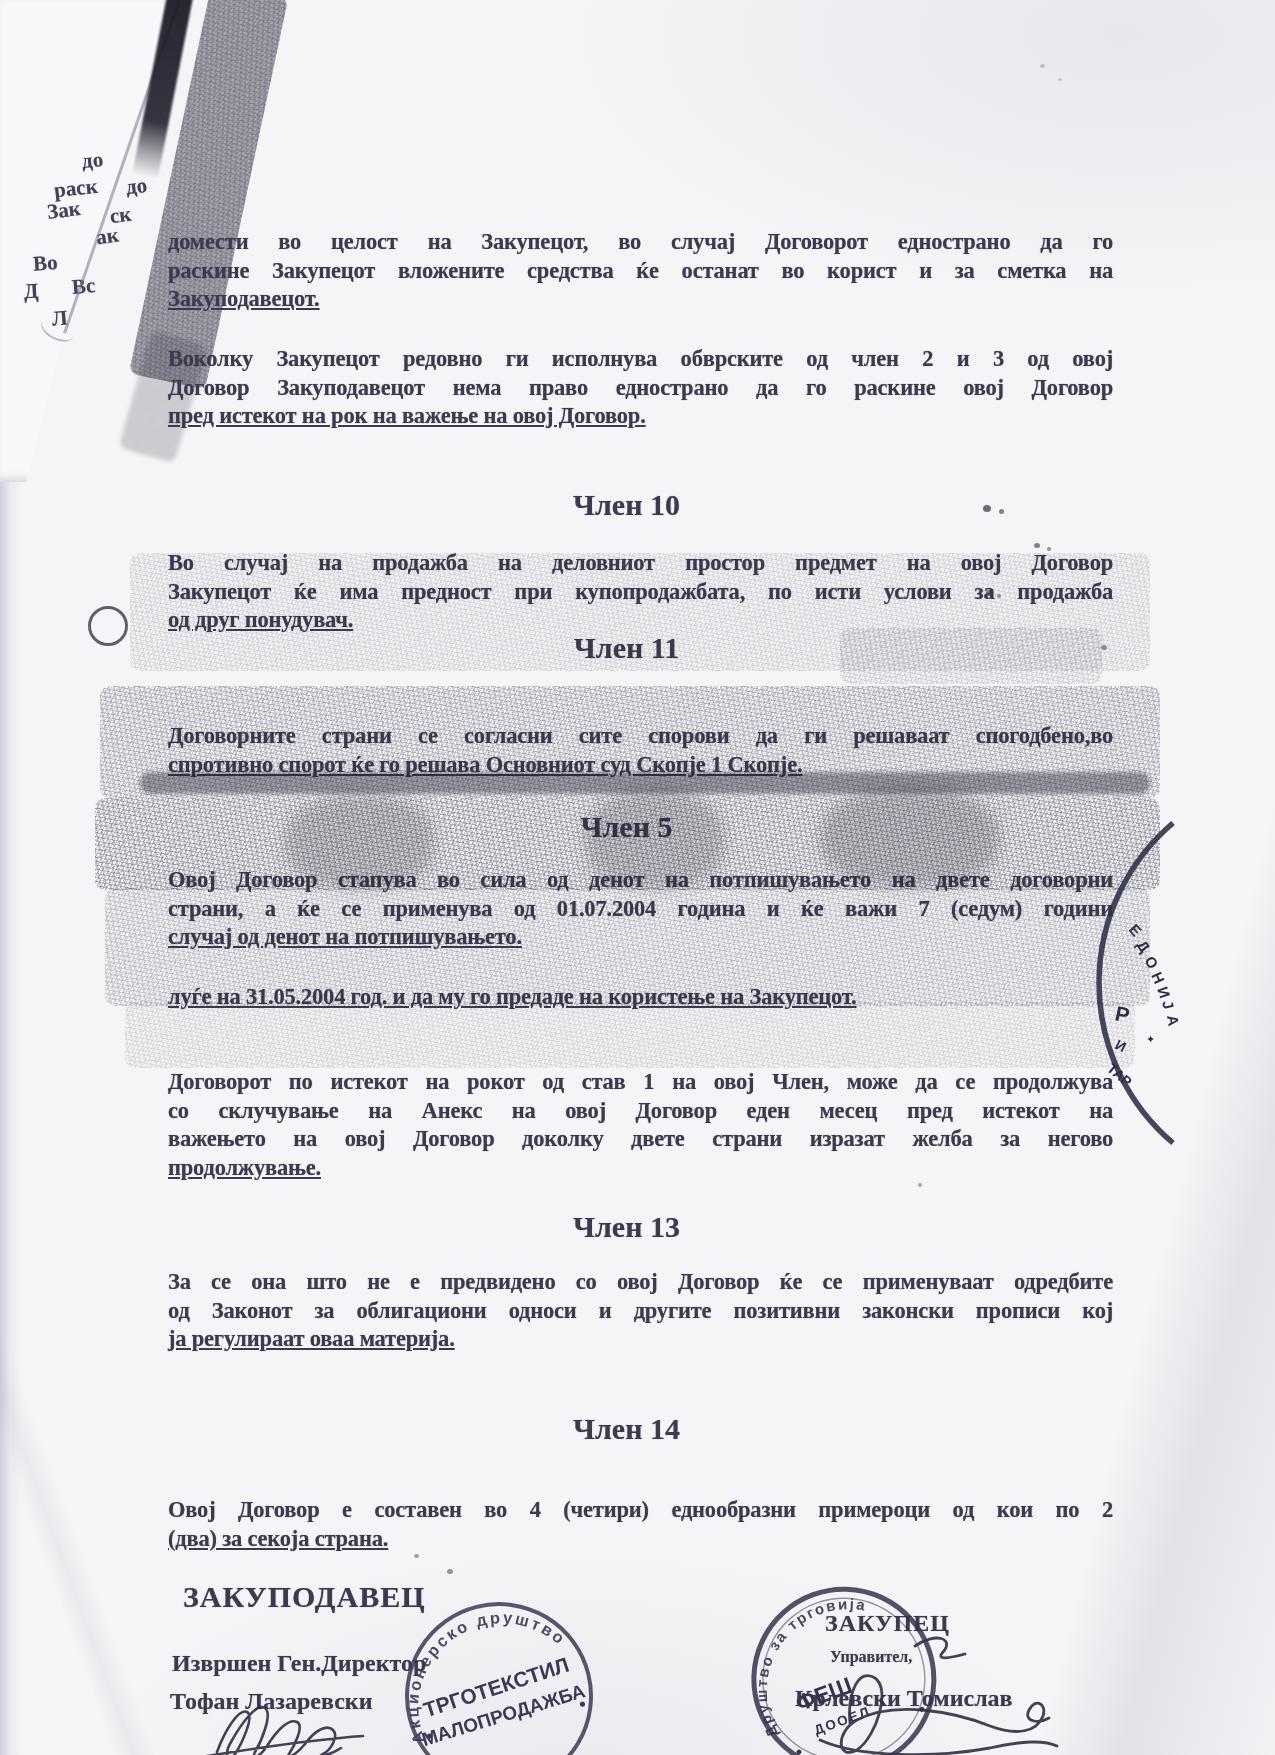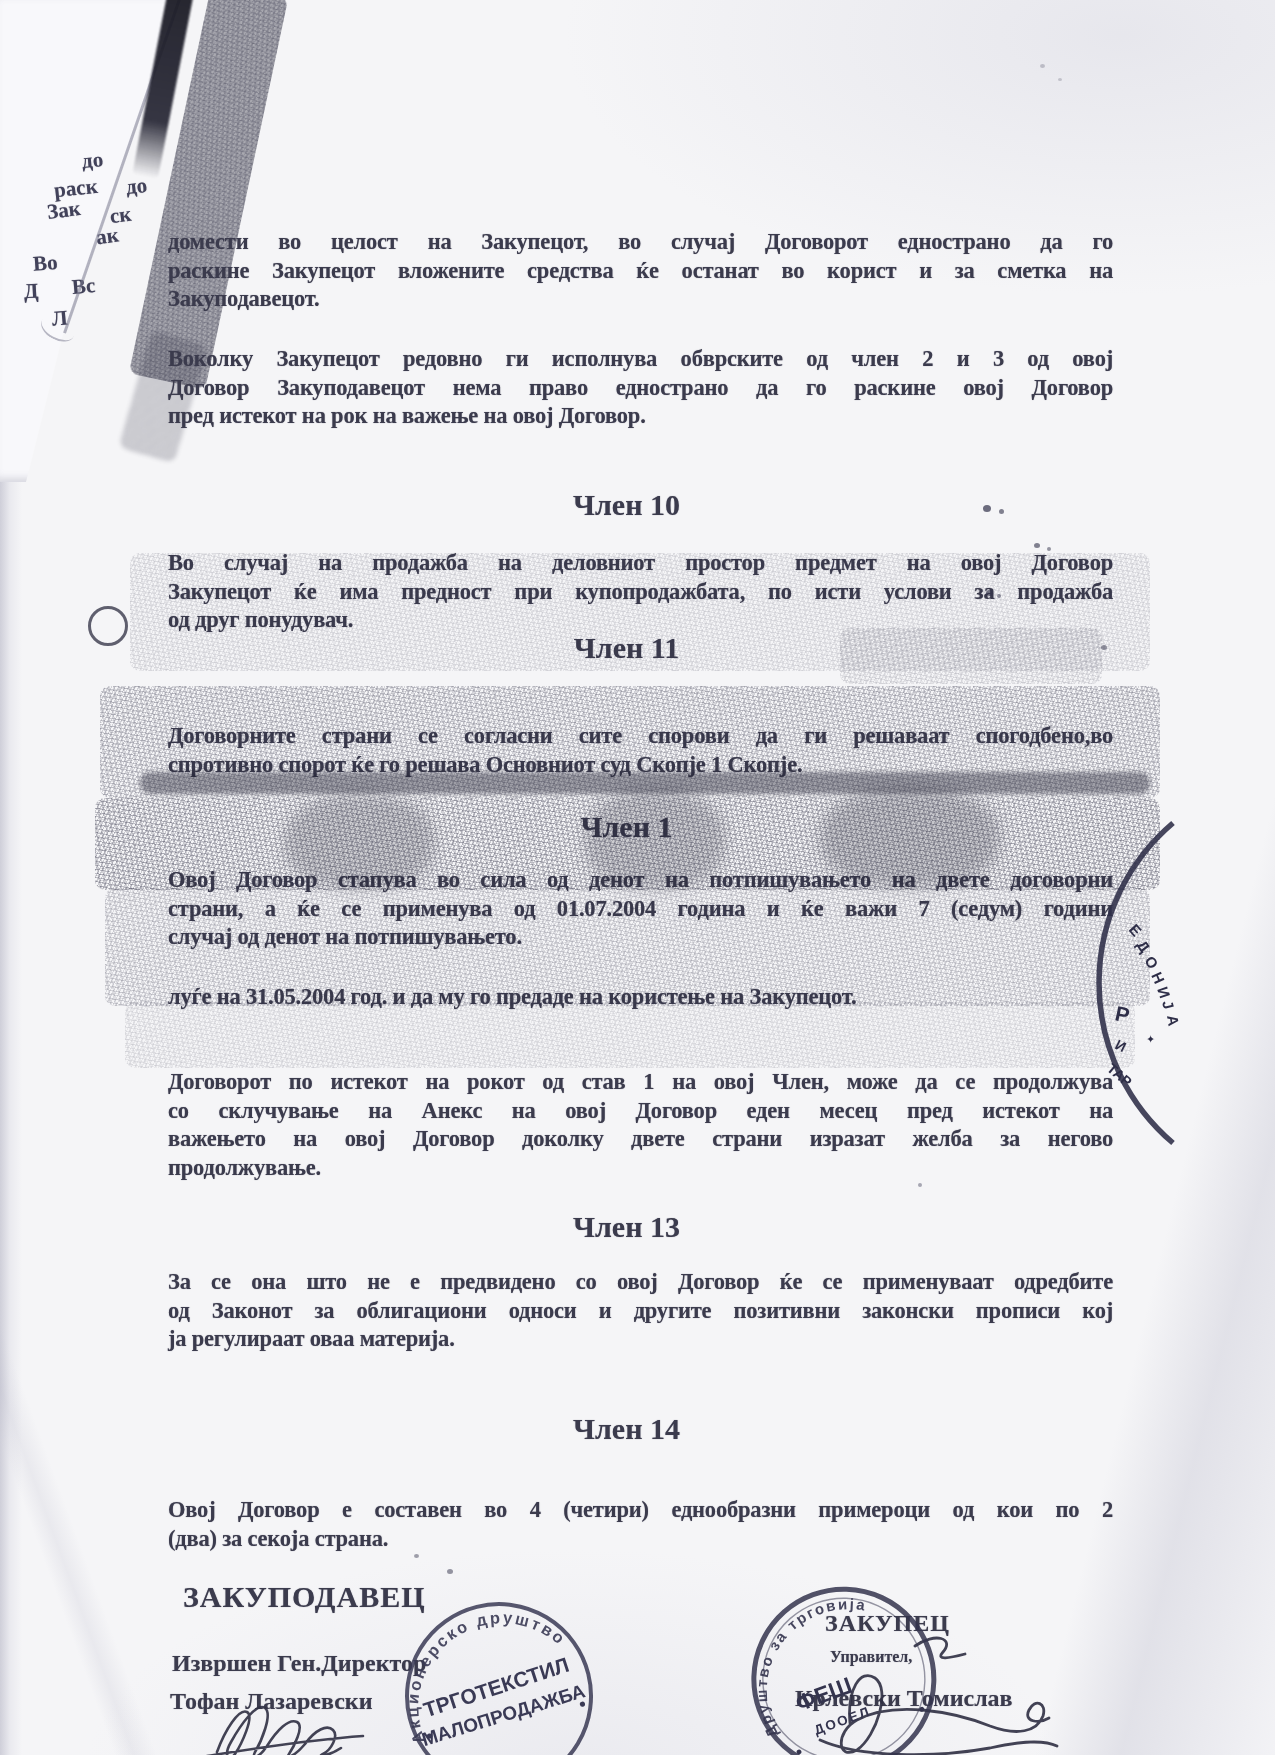--- a/index.html
+++ b/index.html
@@ -12,21 +12,21 @@
       radial-gradient(ellipse 900px 420px at 88% 2%, rgba(208,208,220,.38), rgba(0,0,0,0) 62%),
       radial-gradient(ellipse 700px 320px at 45% 101%, rgba(210,210,222,.30), rgba(0,0,0,0) 70%),
       linear-gradient(104deg, rgba(0,0,0,0) 86%, rgba(196,196,210,.40) 91%, rgba(232,232,240,.18) 100%),
       linear-gradient(70deg, rgba(0,0,0,0) 0 6%, rgba(202,202,214,.28) 7%, rgba(0,0,0,0) 8.2%);
   }
   .ink{color:#3b3b4d;}
   .para{position:absolute;left:168px;width:945px;z-index:2;
         font-size:22.5px;font-weight:700;letter-spacing:-0.2px;
         text-shadow:0 0 1px rgba(52,52,72,.55);}
   .line{line-height:28.5px;text-align:justify;text-align-last:justify;white-space:nowrap;}
-  .line.last{text-align-last:left;}
+  .line.last{text-align-last:left;text-decoration:underline;}
   .heading{position:absolute;left:168px;width:945px;z-index:2;text-align:center;
            transform:translateX(-14px);font-size:30px;font-weight:700;
            text-shadow:0 0 1px rgba(52,52,72,.5);}
   .sig-text{position:absolute;z-index:4;font-weight:700;text-shadow:0 0 1px rgba(52,52,72,.5);}
   .noise{
     background-image:
       repeating-linear-gradient(11deg, rgba(44,44,66,.33) 0 1px, rgba(0,0,0,0) 1px 4px),
       repeating-linear-gradient(-63deg, rgba(44,44,66,.27) 0 1px, rgba(0,0,0,0) 1px 3px),
       repeating-linear-gradient(81deg, rgba(44,44,66,.22) 0 2px, rgba(0,0,0,0) 2px 5px),
       repeating-linear-gradient(-8deg, rgba(44,44,66,.18) 0 1px, rgba(0,0,0,0) 1px 6px);
@@ -106,21 +106,21 @@
       <div class="line">Закупецот ќе има предност при купопродажбата, по исти услови за продажба</div>
       <div class="line last">од друг понудувач.</div>
     </div>
 
   <div class="heading" style="top:631px;">Член 11</div>
   <div class="para" style="top:722px;">
       <div class="line">Договорните страни се согласни сите спорови да ги решаваат спогодбено,во</div>
       <div class="line last">спротивно спорот ќе го решава Основниот суд Скопје 1 Скопје.</div>
     </div>
 
-  <div class="heading" style="top:810px;">Член 1</div>
+  <div class="heading" style="top:810px;">Член 5</div>
   <div class="para" style="top:866px;">
       <div class="line">Овој Договор стапува во сила од денот на потпишувањето на двете договорни</div>
       <div class="line">страни, а ќе се применува од 01.07.2004 година и ќе важи 7 (седум) години</div>
       <div class="line last">случај од денот на потпишувањето.</div>
     </div>
   <div class="para" style="top:983px;">
       <div class="line last">луѓе на 31.05.2004 год. и да му го предаде на користење на Закупецот.</div>
     </div>
   <div class="para" style="top:1068px;">
       <div class="line">Договорот по истекот на рокот од став 1 на овој Член, може да се продолжува</div>

